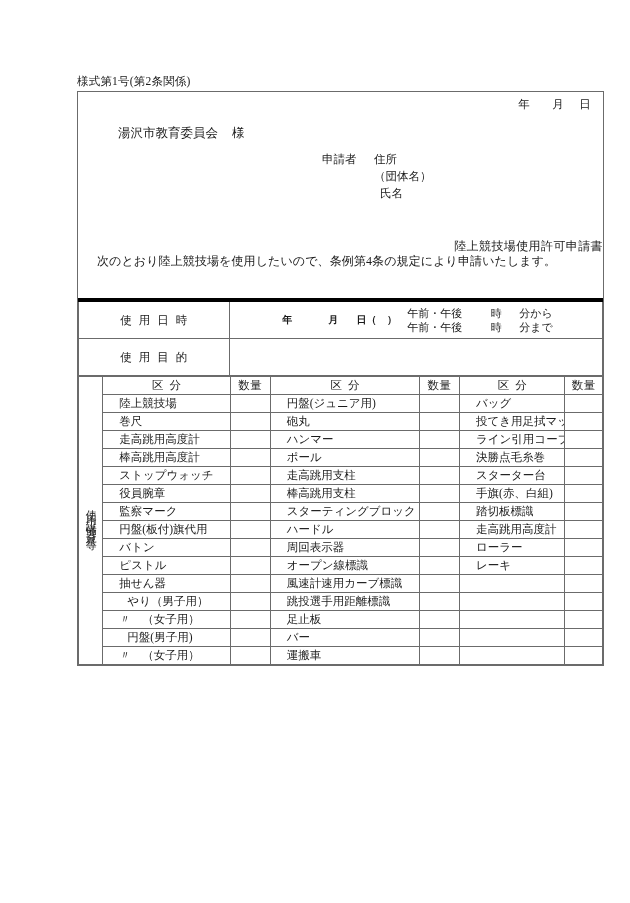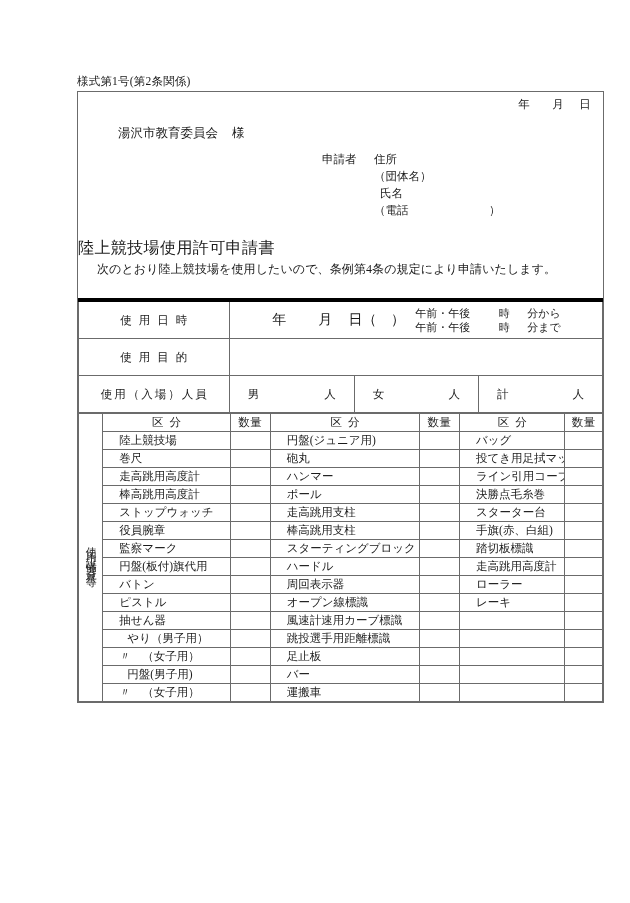--- a/index.html
+++ b/index.html
@@ -83,28 +83,28 @@
     display: inline-block;
     width: 92px;
     text-align: right;
   }
 
   .doc-title {
     position: absolute;
     left: 0;
     right: 0;
     top: 146px;
-    text-align: left;
-    font-size: 16px;
+    text-align: right;
+    font-size: 12px;
     letter-spacing: 0.4px;
   }
   .doc-statement {
     position: absolute;
     left: 19px;
-    top: 169px;
+    top: 161px;
     font-size: 12px;
     letter-spacing: 0.1px;
     white-space: nowrap;
   }
 
   
   table {
     border-collapse: collapse;
     width: 100%;
     table-layout: fixed;
@@ -134,22 +134,23 @@
   }
   .dt-cell { position: relative; }
   .dt-inner {
     display: flex;
     align-items: center;
     justify-content: center;
     height: 100%;
     white-space: nowrap;
   }
   .dt-ymd {
-    font-size: 14px;
+    font-size: 10px;
     letter-spacing: 0.2px;
+    font-weight: bold;
   }
   .dt-ymd .g1 { display: inline-block; width: 46px; text-align: center; }
   .dt-ymd .g2 { display: inline-block; width: 46px; text-align: center; }
   .dt-ymd .g3 { display: inline-block; text-align: center; }
   .dt-two {
     display: inline-block;
     margin-left: 10px;
     font-size: 11px;
     line-height: 14.5px;
   }
@@ -229,23 +230,20 @@
 
     <div class="applicant">
       <div class="row">
         <span class="lbl">申請者</span><span class="val">住所</span>
       </div>
       <div class="row">
         <span class="lbl"></span><span class="val">（団体名）</span>
       </div>
       <div class="row">
         <span class="lbl"></span><span class="val" style="padding-left:6px">氏名</span>
-      </div>
-      <div class="row">
-        <span class="lbl"></span><span class="tel-open">（電話</span><span class="tel-close">）</span>
       </div>
     </div>
 
     <div class="doc-title">陸上競技場使用許可申請書</div>
     <div class="doc-statement">次のとおり陸上競技場を使用したいので、条例第4条の規定により申請いたします。</div>
   </div>
 
   <table class="usage-table">
     <colgroup>
       <col style="width:136px">
@@ -263,41 +261,20 @@
               <span class="ln"><span class="ampm">午前・午後</span><span class="hh">時</span><span class="mm">分から</span></span><br>
               <span class="ln"><span class="ampm">午前・午後</span><span class="hh">時</span><span class="mm">分まで</span></span>
             </span>
           </div>
         </td>
       </tr>
       <tr>
         <td class="lbl-cell">使用目的</td>
         <td colspan="3"></td>
       </tr>
-      <tr>
-        <td class="lbl-cell-tight">使用（入場）人員</td>
-        <td class="ppl-cell">
-          <div class="ppl-inner">
-            <span>男</span>
-            <span>人</span>
-          </div>
-        </td>
-        <td class="ppl-cell">
-          <div class="ppl-inner">
-            <span>女</span>
-            <span>人</span>
-          </div>
-        </td>
-        <td class="ppl-cell">
-          <div class="ppl-inner">
-            <span>計</span>
-            <span>人</span>
-          </div>
-        </td>
-      </tr>
     </tbody>
   </table>
 
   <table class="equip-table">
     <colgroup>
       <col style="width:22px">
       <col style="width:115px">
         <col style="width:36px">
       <col style="width:135px">
         <col style="width:36px">

